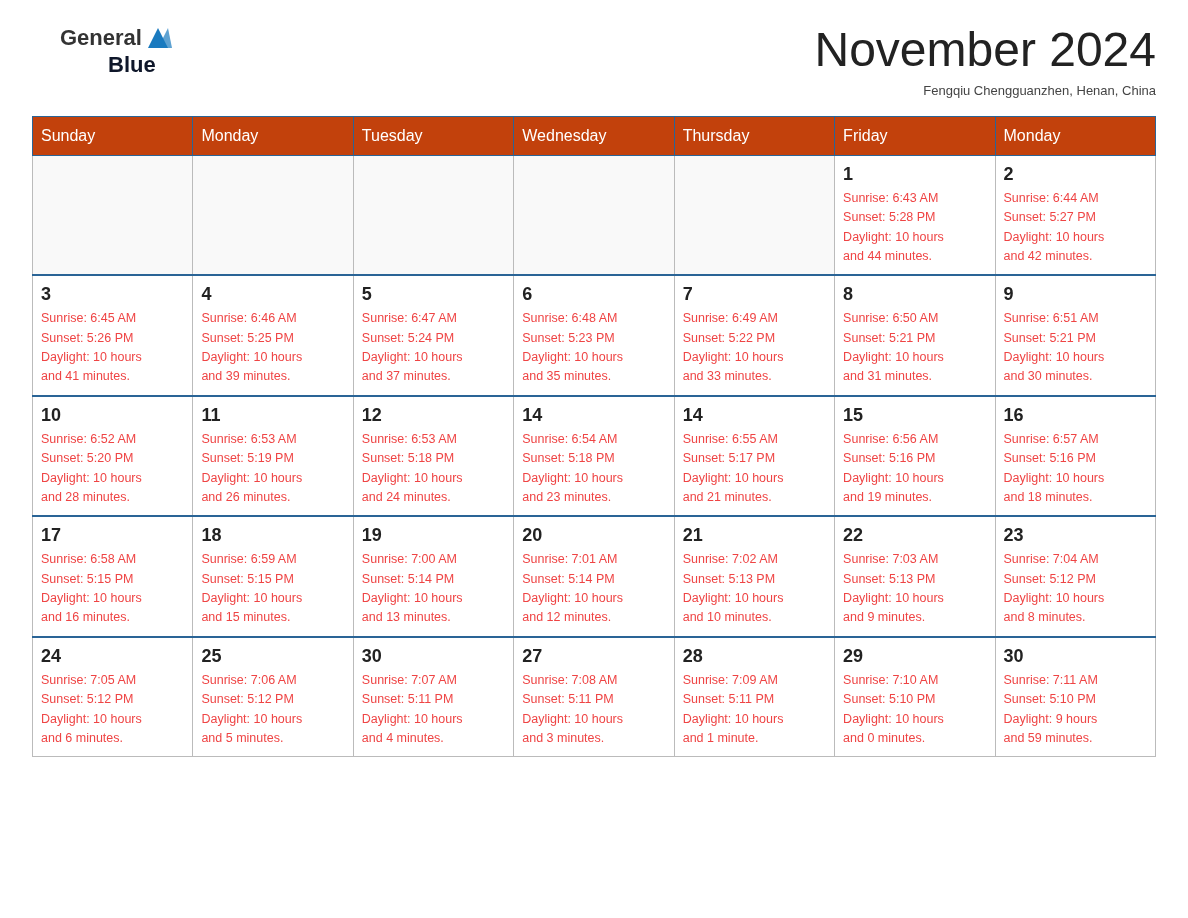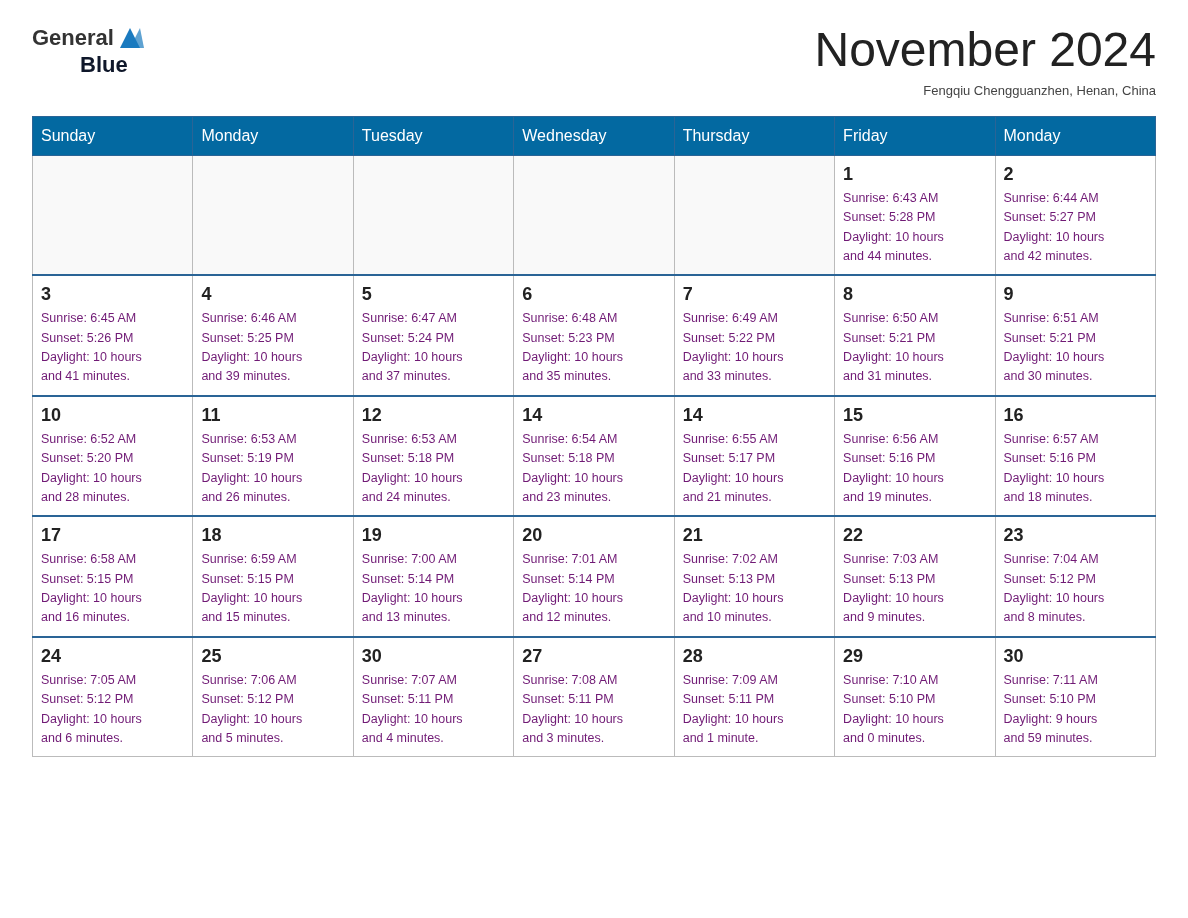--- a/index.html
+++ b/index.html
@@ -13,20 +13,21 @@
     .header-area {
       display: flex;
       justify-content: space-between;
       align-items: flex-start;
       margin-bottom: 18px;
     }
     .logo {
       display: flex;
       align-items: center;
       gap: 0;
+      margin-left: 28px;
     }
     .logo-text-general {
       font-size: 22px;
       font-weight: bold;
       color: #333;
     }
     .logo-text-blue {
       font-size: 22px;
       font-weight: bold;
       color: #0f172a;
@@ -58,21 +59,21 @@
       font-size: 13px;
       color: #444;
       margin-top: 6px;
     }
     .calendar-table {
       width: 100%;
       border-collapse: collapse;
       table-layout: fixed;
     }
     .calendar-table th {
-      background-color: #0369a1;
+      background-color: #c2410c;
       color: #fff;
       padding: 10px 8px;
       font-size: 16px;
       font-weight: normal;
       text-align: left;
       border: 1px solid #2a6496;
     }
     .calendar-table td {
       vertical-align: top;
       padding: 8px 8px;
@@ -86,21 +87,21 @@
     }
     .day-number {
       font-size: 18px;
       font-weight: bold;
       color: #222;
       display: block;
       margin-bottom: 4px;
     }
     .day-info {
       font-size: 12.5px;
-      color: #701a75;
+      color: #ef4444;
       line-height: 1.55;
     }
     .row-divider td {
       border-top: 2px solid #2a6496;
     }
   </style>
 </head>
 <body>
 
 <div class="header-area">

